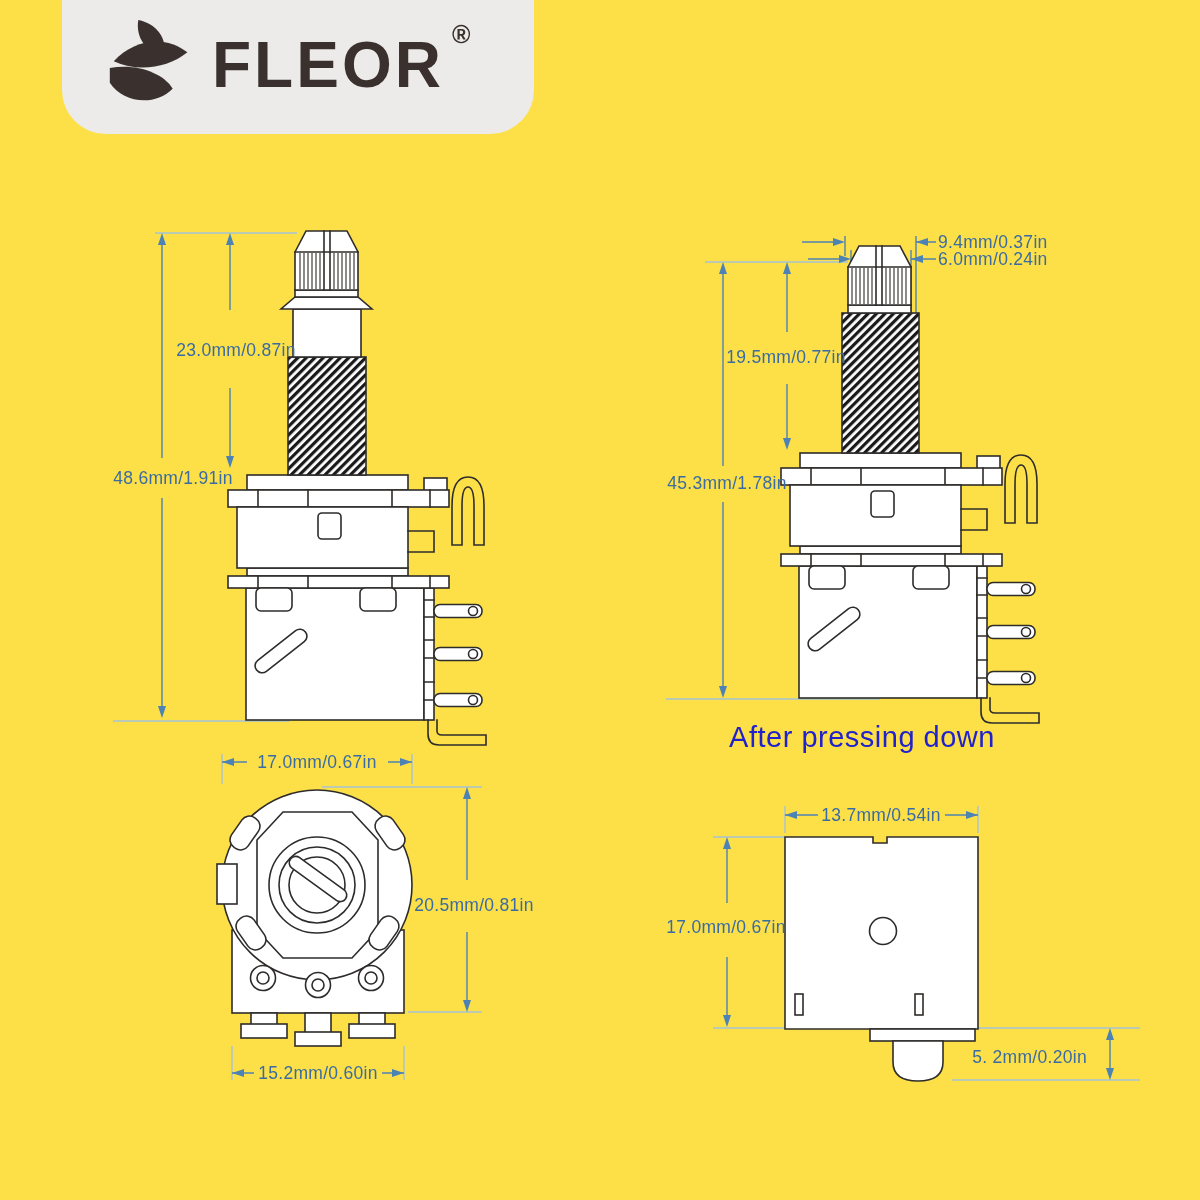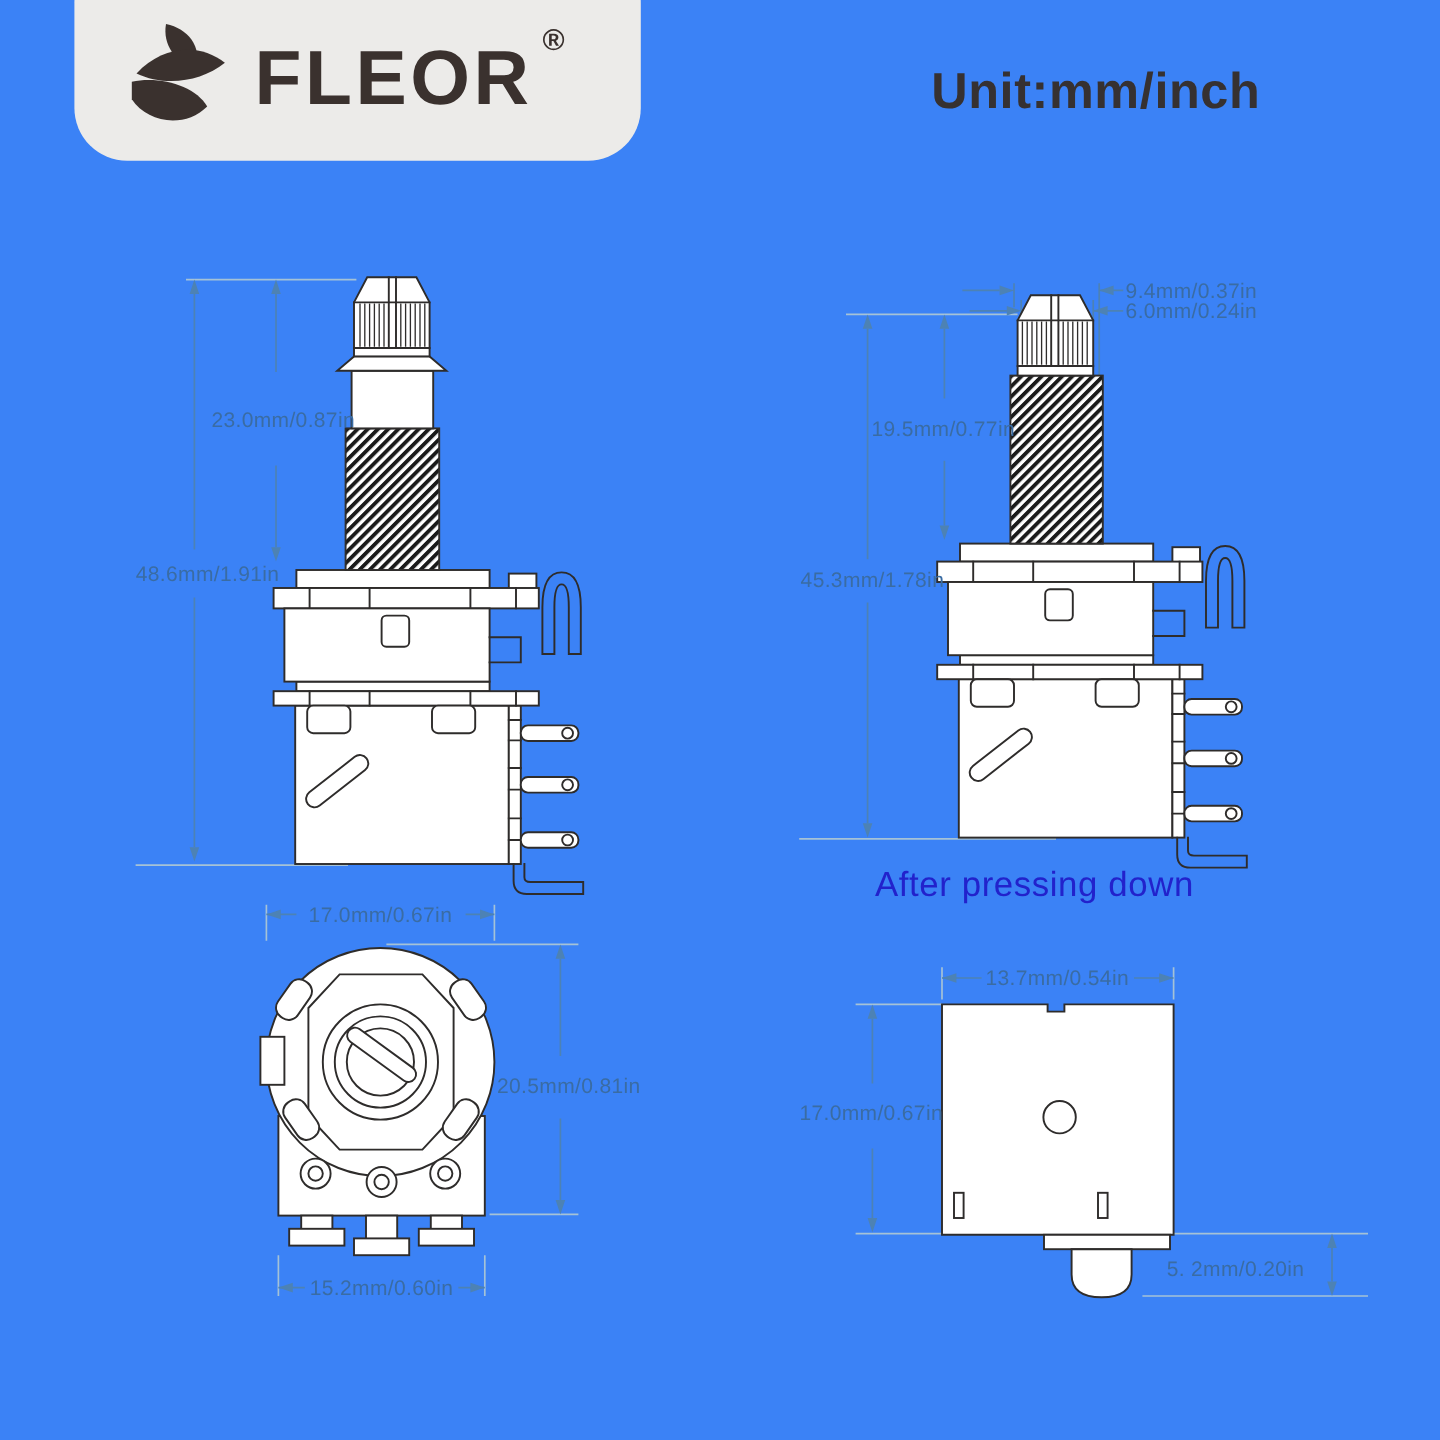--- a/index.html
+++ b/index.html
@@ -1,16 +1,16 @@
 <!DOCTYPE html>
 <html><head>
 <meta charset="utf-8">
 <style>
   html,body{margin:0;padding:0;background:#fff;}
-  .page{position:relative;width:1200px;height:1200px;background:#3b82f6;overflow:hidden;
+  .page{position:relative;width:1200px;height:1200px;background:#fde047;overflow:hidden;
         font-family:"Liberation Sans",sans-serif;}
   .brand-box{position:absolute;left:62px;top:-42px;width:472px;height:176px;
              background:#ecebe9;border-radius:44px;}
   .brand-logo{position:absolute;left:100px;top:16px;width:110px;height:108px;}
   .brand-text{position:absolute;left:212px;top:28px;font-size:64px;font-weight:bold;
               color:#3a312e;letter-spacing:3px;}
   .reg-mark{position:absolute;left:452px;top:20px;font-size:25px;color:#3a312e;font-weight:bold;}
   .unit-label{position:absolute;left:776px;top:52px;font-size:42px;font-weight:bold;
               color:#363131;letter-spacing:0.5px;}
   .canvas{position:absolute;left:0;top:0;}
@@ -32,21 +32,20 @@
   <div class="brand-box"></div>
   <svg class="brand-logo" viewBox="0 0 110 110">
     <g fill="#3a312e">
       <path d="M38,4 C57,8 68,23 64,41 C46,37 35,22 38,4 Z"></path>
       <path d="M13,46 C35,22 67,20 88,37 C67,54 36,57 13,46 Z"></path>
       <path d="M9,53 C34,48 63,57 73,74 C54,93 22,88 9,68 Z"></path>
     </g>
   </svg>
   <div class="brand-text">FLEOR</div>
   <div class="reg-mark">®</div>
-  <div class="unit-label">Unit:mm/inch</div>
 
   <svg class="canvas" width="1200" height="1200" viewBox="0 0 1200 1200">
     <defs>
       <pattern id="hatch" width="6" height="6" patternUnits="userSpaceOnUse" patternTransform="rotate(-45)">
         <rect width="6" height="6" fill="#ffffff"></rect>
         <rect width="6" height="3.2" fill="#1a1a1a"></rect>
       </pattern>
     </defs>
 
     <g>

